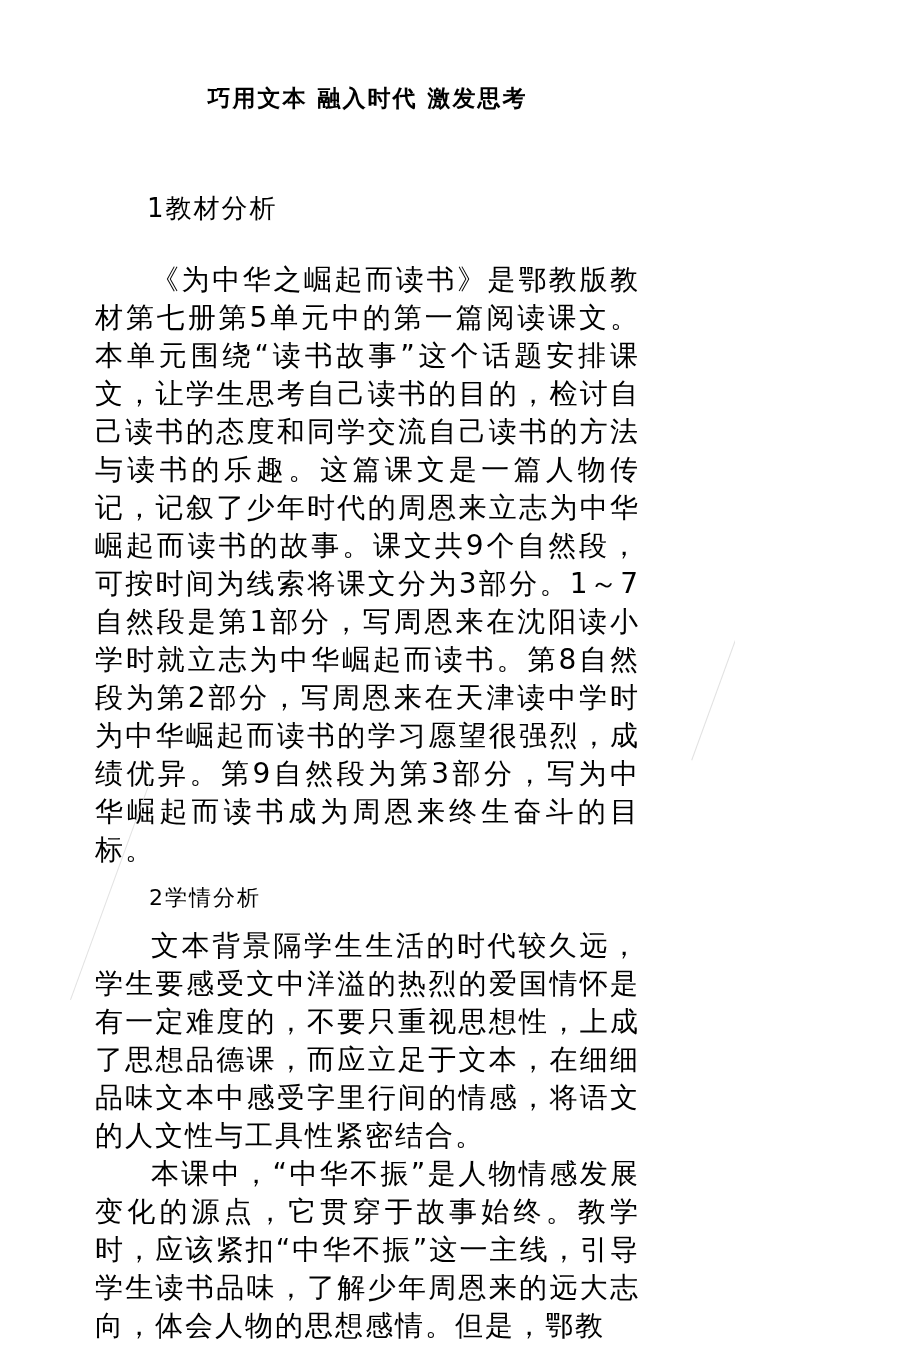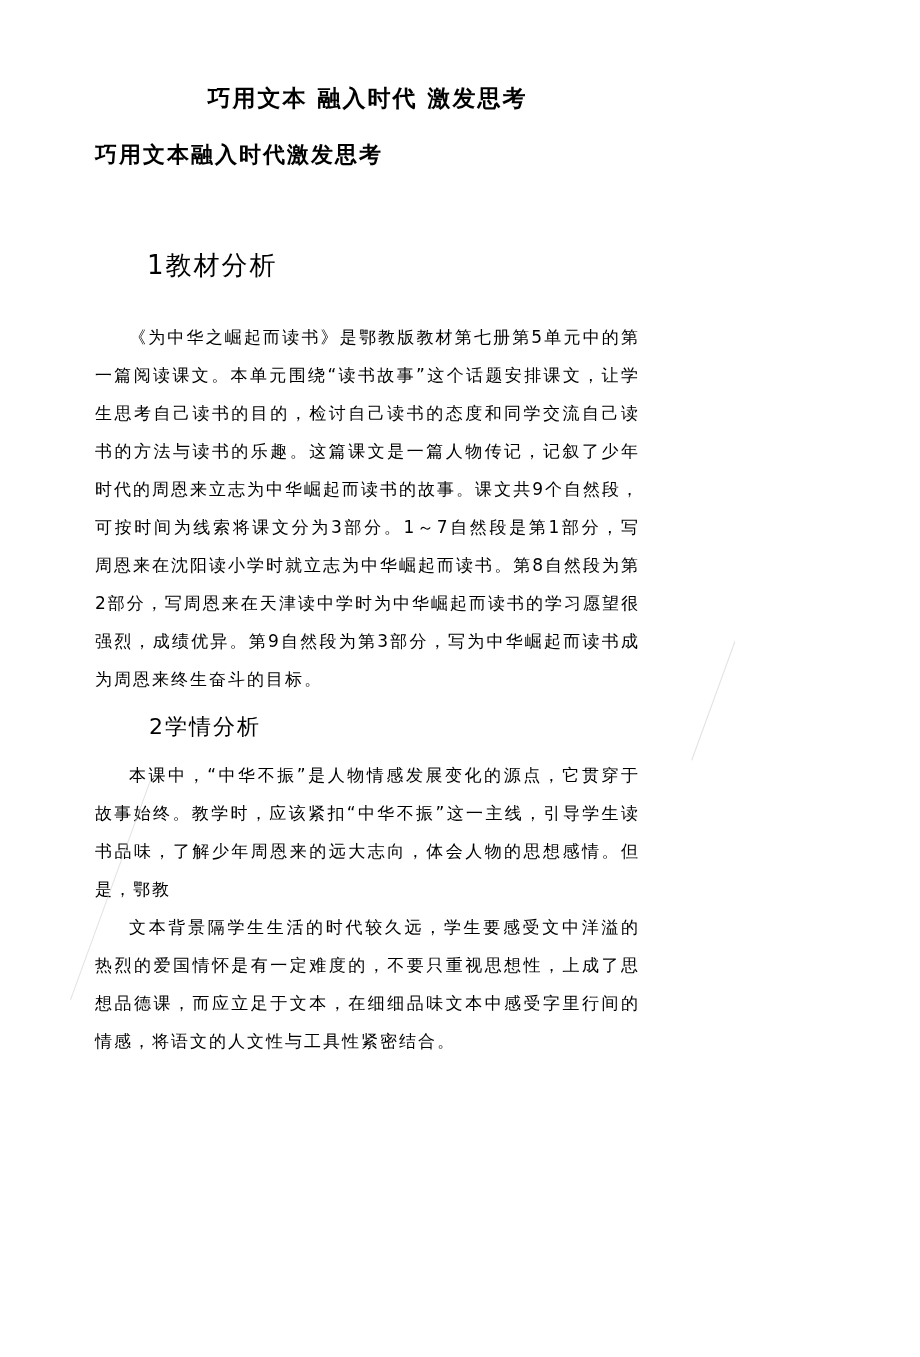--- a/index.html
+++ b/index.html
@@ -47,21 +47,21 @@
   .section-heading-secondary {
     margin: 10px;
     font-size: 22px;
     font-weight: normal;
     line-height: 38px;
     text-indent: 2em;
     letter-spacing: 2px;
   }
   .body-para {
     margin: 0;
-    font-size: 17px;
+    font-size: 28px;
     line-height: 38px;
     letter-spacing: 2px;
     text-indent: 2em;
     text-align: justify;
     text-justify: inter-character;
   }
   .body-para.first-after-heading {
     margin-top: 34px;
   }
   .diag-line {
@@ -89,27 +89,26 @@
 
 <div class="page">
 
   <span class="diag-line diag-line-a"></span>
   <span class="diag-line diag-line-b"></span>
 
   <div class="content">
 
     <h1 class="doc-title">巧用文本 融入时代 激发思考</h1>
 
-    <p class="doc-subtitle">巧用文本融入时代激发思考</p>
 
     <h2 class="section-heading-primary">1教材分析</h2>
 
     <p class="body-para first-after-heading">《为中华之崛起而读书》是鄂教版教材第七册第5单元中的第一篇阅读课文。本单元围绕“读书故事”这个话题安排课文，让学生思考自己读书的目的，检讨自己读书的态度和同学交流自己读书的方法与读书的乐趣。这篇课文是一篇人物传记，记叙了少年时代的周恩来立志为中华崛起而读书的故事。课文共9个自然段，可按时间为线索将课文分为3部分。1～7自然段是第1部分，写周恩来在沈阳读小学时就立志为中华崛起而读书。第8自然段为第2部分，写周恩来在天津读中学时为中华崛起而读书的学习愿望很强烈，成绩优异。第9自然段为第3部分，写为中华崛起而读书成为周恩来终生奋斗的目标。</p>
 
 
     <h2 class="section-heading-secondary">2学情分析</h2>
 
+    <p class="body-para">文本背景隔学生生活的时代较久远，学生要感受文中洋溢的热烈的爱国情怀是有一定难度的，不要只重视思想性，上成了思想品德课，而应立足于文本，在细细品味文本中感受字里行间的情感，将语文的人文性与工具性紧密结合。</p>
+
     <p class="body-para">本课中，“中华不振”是人物情感发展变化的源点，它贯穿于故事始终。教学时，应该紧扣“中华不振”这一主线，引导学生读书品味，了解少年周恩来的远大志向，体会人物的思想感情。但是，鄂教</p>
-
-    <p class="body-para">文本背景隔学生生活的时代较久远，学生要感受文中洋溢的热烈的爱国情怀是有一定难度的，不要只重视思想性，上成了思想品德课，而应立足于文本，在细细品味文本中感受字里行间的情感，将语文的人文性与工具性紧密结合。</p>
 
   </div>
 </div>
 
 </body></html>

